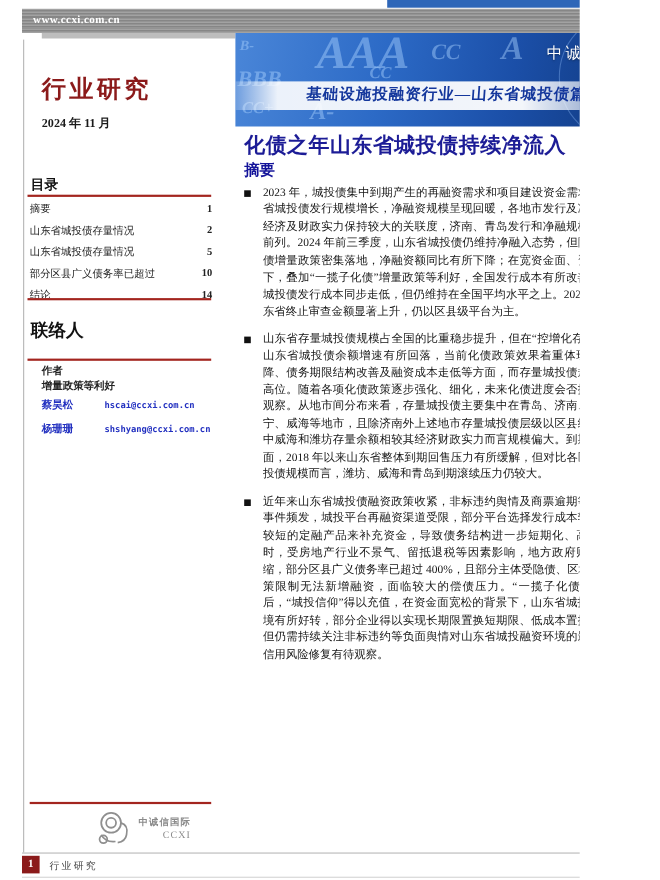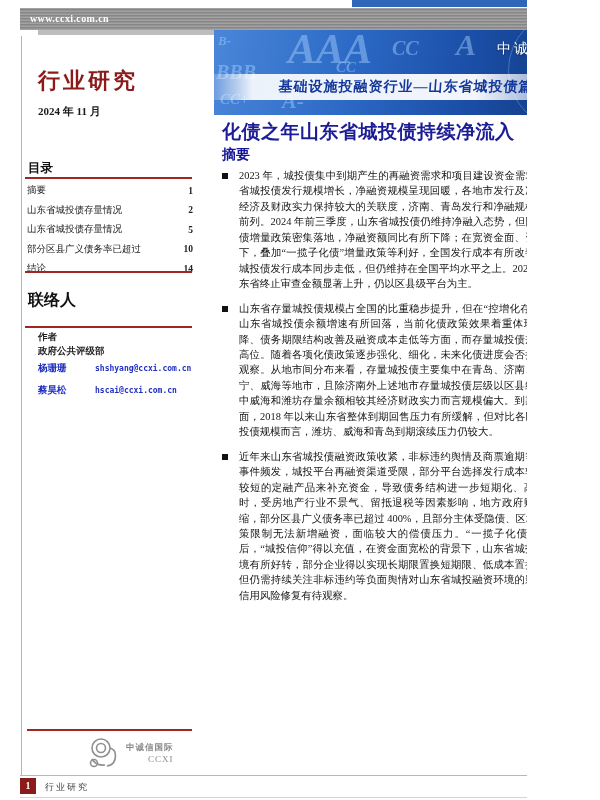--- a/index.html
+++ b/index.html
@@ -146,29 +146,29 @@
     <div class="toc-row">
       <span>结论</span>
       <span class="pg">14</span>
     </div>
   </div>
   <div class="redline" style="left:25px;top:271px;width:167px"></div>
 
   <div class="contacts-head">联络人</div>
   <div class="redline" style="left:25px;top:326px;width:167px"></div>
   <div class="author-label">作者</div>
-  <div class="department">政府公共评级部</div>
+  <div class="department">增量政策等利好</div>
   <div class="people">
+    <div class="person">
+      <span class="nm">蔡昊松</span>
+      <a class="em">hscai@ccxi.com.cn</a>
+    </div>
     <div class="person">
       <span class="nm">杨珊珊</span>
       <a class="em">shshyang@ccxi.com.cn</a>
-    </div>
-    <div class="person">
-      <span class="nm">蔡昊松</span>
-      <a class="em">hscai@ccxi.com.cn</a>
     </div>
   </div>
 
   <div class="redline" style="left:27px;top:729px;width:165px"></div>
   <div class="logo">
     <svg width="36" height="34" viewBox="0 0 36 34">
       <g fill="none" stroke="#8f8f8f" stroke-width="1.6">
         <circle cx="16" cy="12" r="9"></circle>
         <circle cx="16" cy="12" r="4.5"></circle>
         <path d="M7 23 q4 7 13 6"></path>

